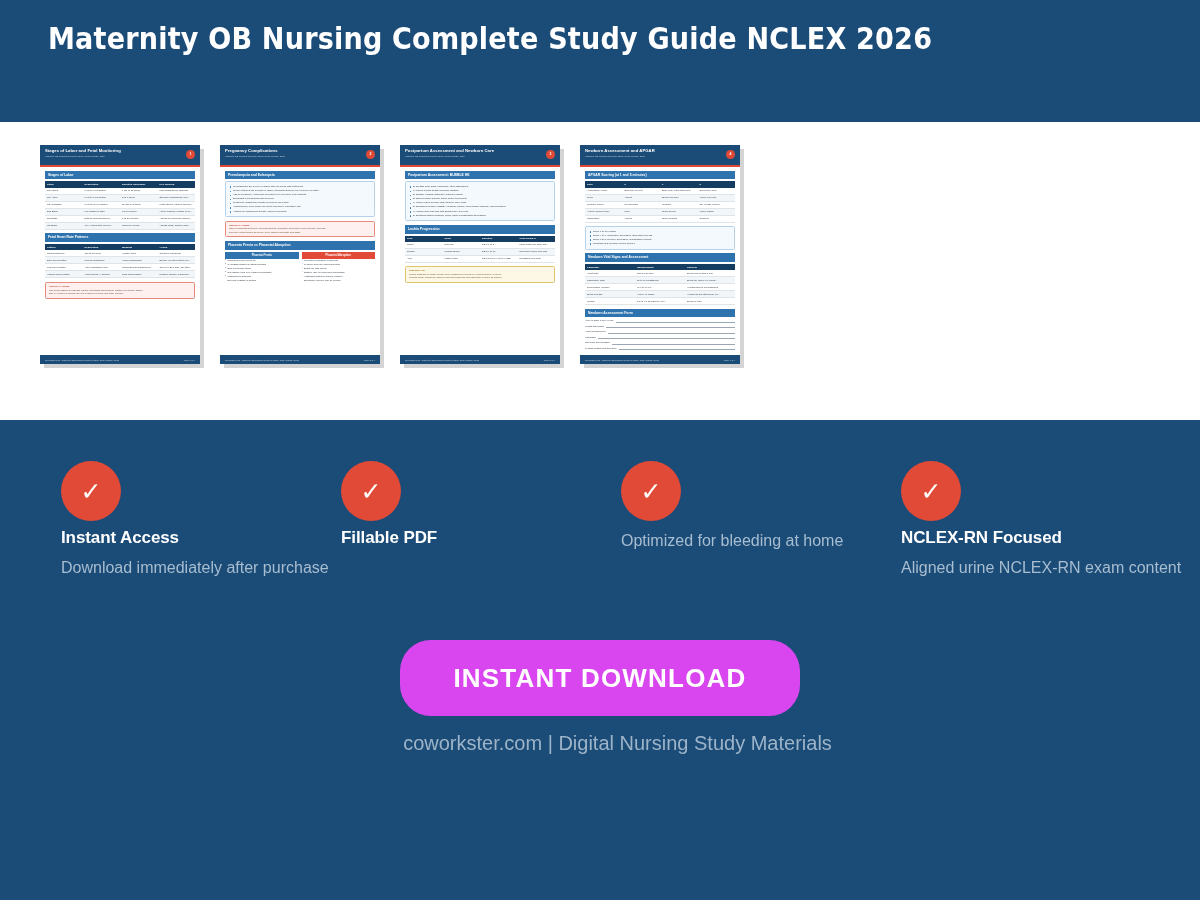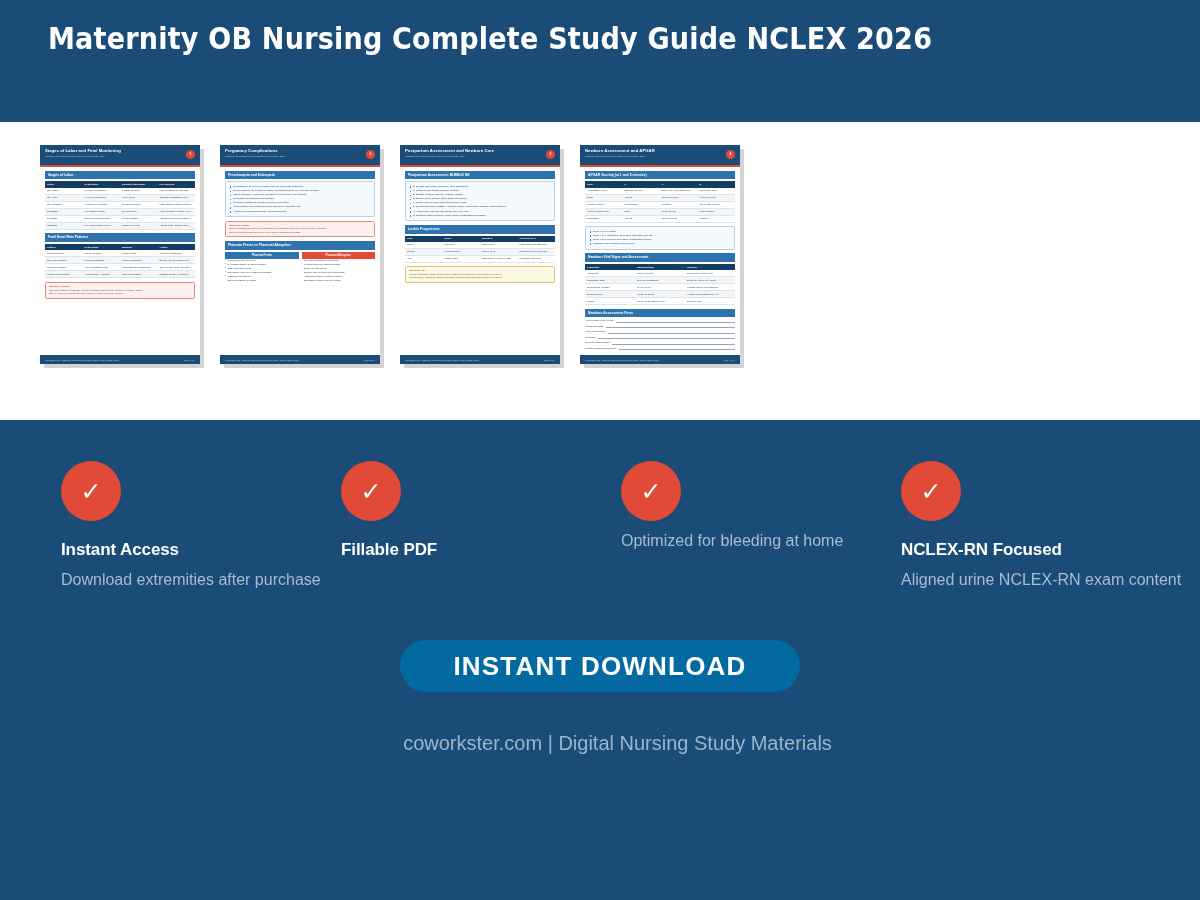--- a/index.html
+++ b/index.html
@@ -272,42 +272,42 @@
     width: 60px; height: 60px;
     border-radius: 50%;
     background: #e04a36;
     color: #ffffff;
     font-size: 25px;
     line-height: 60px;
     text-align: center;
     margin-top: 41px;
   }
   .feature-title {
-    margin-top: 19px;
+    margin-top: 7px;
     font-size: 17px;
     font-weight: bold;
     color: #ffffff;
     white-space: nowrap;
     letter-spacing: -0.1px;
   }
   .feature-desc {
     margin-top: 11px;
     font-size: 16px;
     color: #a7bdd0;
     white-space: nowrap;
   }
 
   
   .cta-button {
     position: absolute;
     left: 400px;
     top: 640px;
     width: 400px;
-    height: 52px;
-    background: #0369a1;
+    height: 76px;
+    background: #d946ef;
     border: none;
     border-radius: 31px;
     color: #ffffff;
     font-size: 26px;
     font-weight: bold;
     letter-spacing: 1.2px;
     font-family: "Liberation Sans", sans-serif;
     cursor: pointer;
   }
 
@@ -686,21 +686,21 @@
             <span>Page 4 of 4</span>
           </div>
         </div>
       </div>
   </div>
 
   <div class="features" id="features">
       <div class="feature">
         <div class="feature-icon">✓</div>
         <div class="feature-title">Instant Access</div>
-        <div class="feature-desc">Download extremities after purchase</div>
+        <div class="feature-desc">Download immediately after purchase</div>
       </div>
       <div class="feature">
         <div class="feature-icon">✓</div>
         <div class="feature-title">Fillable PDF</div>
       </div>
       <div class="feature">
         <div class="feature-icon">✓</div>
         <div class="feature-desc">Optimized for bleeding at home</div>
       </div>
       <div class="feature">

